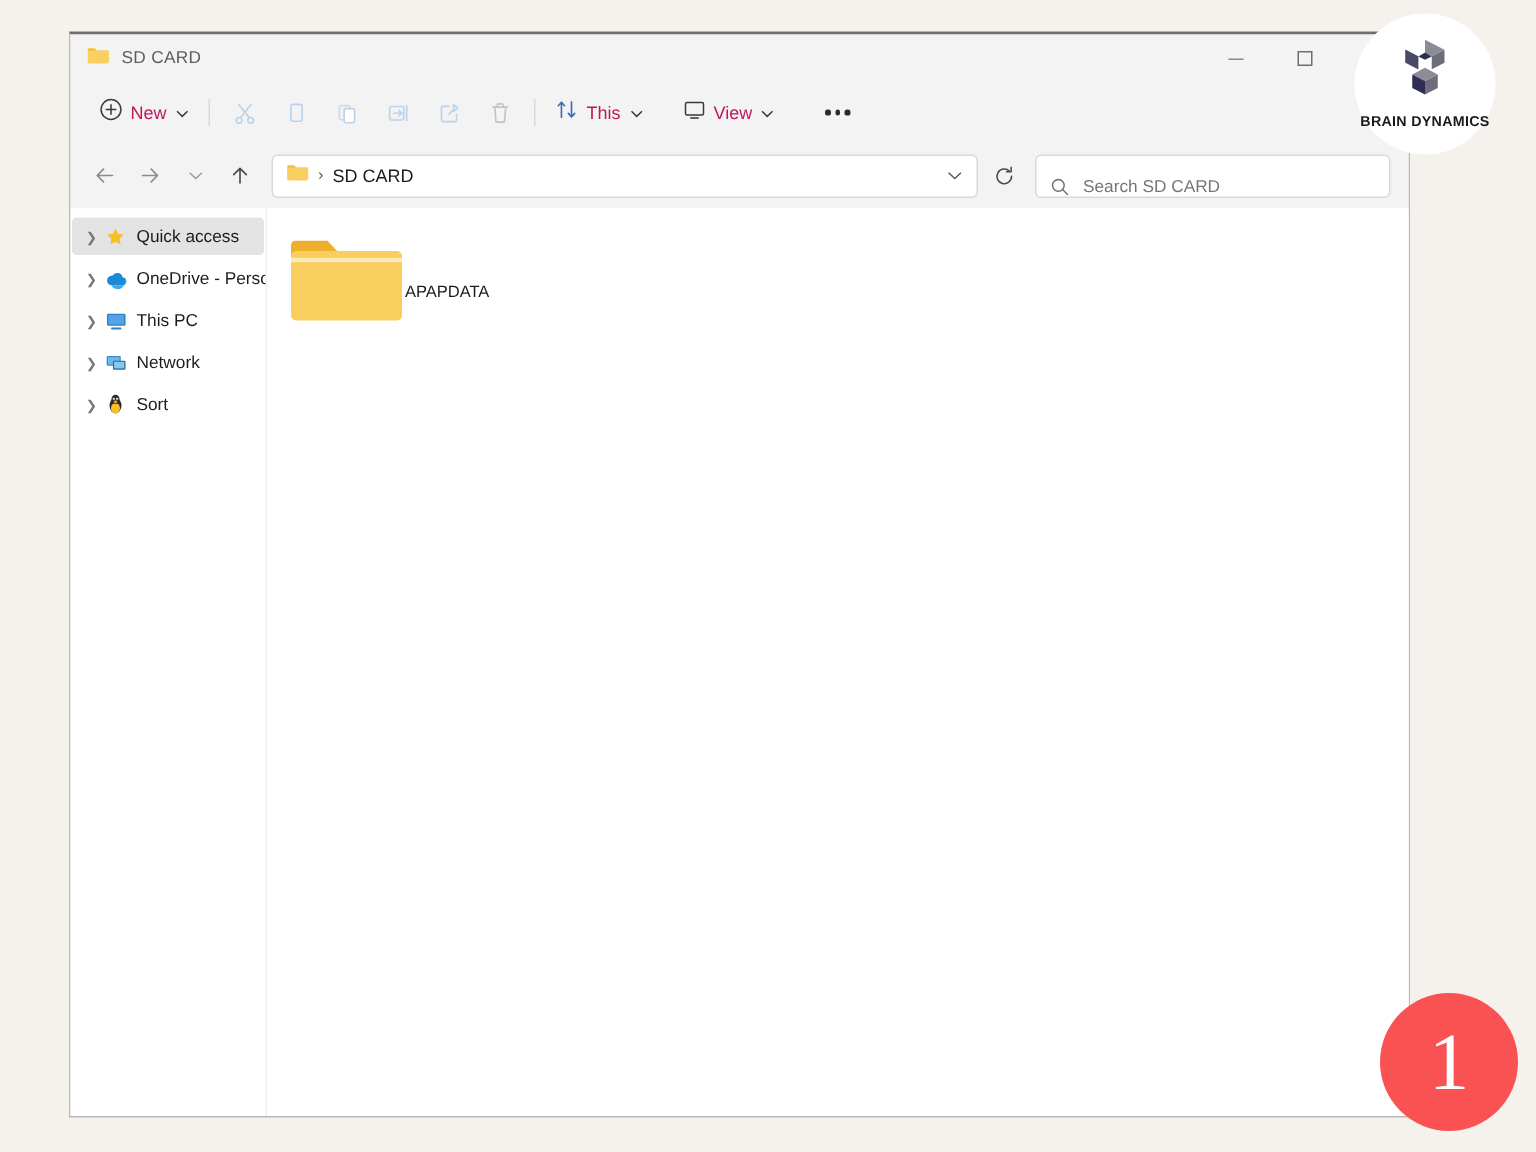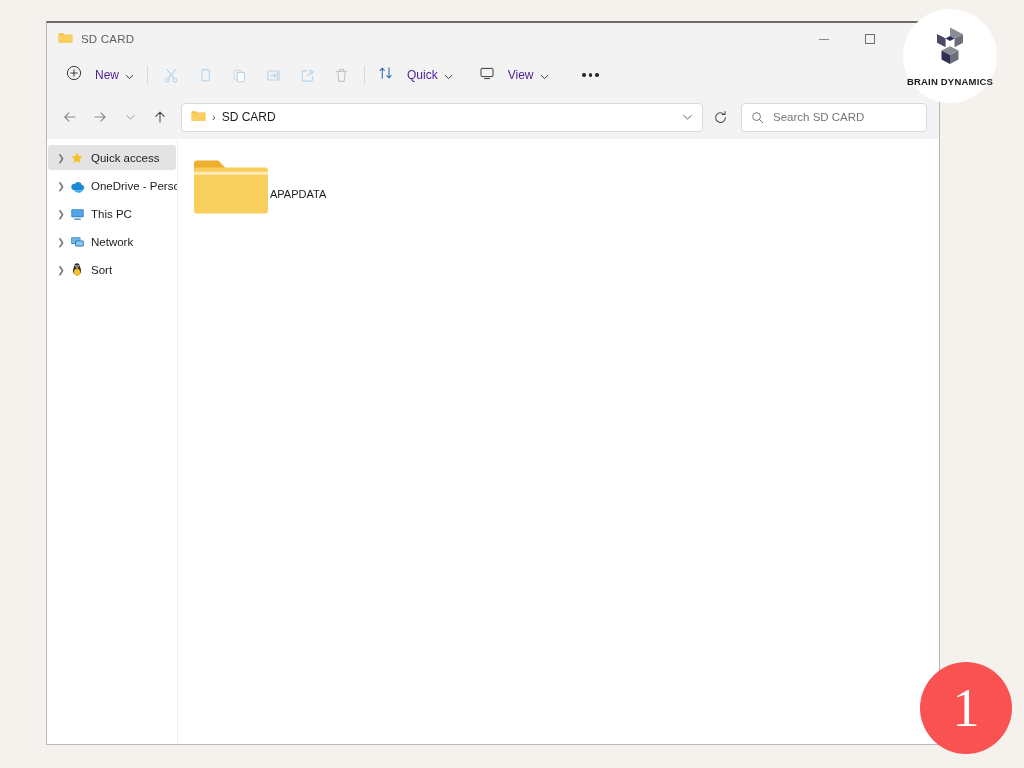--- a/index.html
+++ b/index.html
@@ -92,22 +92,22 @@
   }
   .tb-item {
     display: flex;
     align-items: center;
     height: 30px;
     border-radius: 4px;
     padding: 0 7px;
   }
   .tb-label {
     font-size: 12px;
-    color: #4c1d95;
-    margin-left: 13px;
+    color: #be185d;
+    margin-left: 5px;
   }
   .tb-caret {
     margin-left: 6px;
     color: #3a3a3a;
   }
   .tb-icon-btn {
     width: 34px;
     height: 30px;
     display: flex;
     align-items: center;
@@ -179,27 +179,27 @@
     color: #1c1c1c;
   }
   #addr-chevron, #addr-refresh {
     width: 30px;
     height: 27px;
     display: flex;
     align-items: center;
     justify-content: center;
   }
   #search-box {
-    width: 186px;
+    width: 237px;
     height: 29px;
     background: #ffffff;
     border: 1px solid #d9d9d9;
     border-radius: 4px;
     display: flex;
-    align-items: center;
+    align-items: flex-end;
     margin-left: 6px;
     box-sizing: border-box;
     flex: 0 0 auto;
   }
   #search-placeholder {
     font-size: 11.5px;
     color: #767676;
     margin-left: 9px;
   }
 
@@ -435,21 +435,21 @@
 
     <div class="tb-sep"></div>
 
     <div class="tb-item">
       <span>
         <svg width="16" height="16" viewBox="0 0 16 16">
           <path d="M4.3 13.2V3.4M4.3 3.2L2.2 5.5M4.3 3.2l2.1 2.3" fill="none" stroke="#3a6fb5" stroke-width="1.1" stroke-linecap="round"></path>
           <path d="M11 2.9v9.8M11 12.9l2.1-2.3M11 12.9L8.9 10.6" fill="none" stroke="#3a6fb5" stroke-width="1.1" stroke-linecap="round"></path>
         </svg>
       </span>
-      <span class="tb-label">Quick</span>
+      <span class="tb-label">This</span>
       <span class="tb-caret">
         <svg width="9" height="6" viewBox="0 0 9 6">
             <path d="M1 1.2L4.5 4.6 8 1.2" fill="none" stroke="#3a3a3a" stroke-width="1"></path>
           </svg>
       </span>
     </div>
 
     <div class="tb-item" style="margin-left:12px;">
       <span>
         <svg width="16" height="16" viewBox="0 0 16 16">

